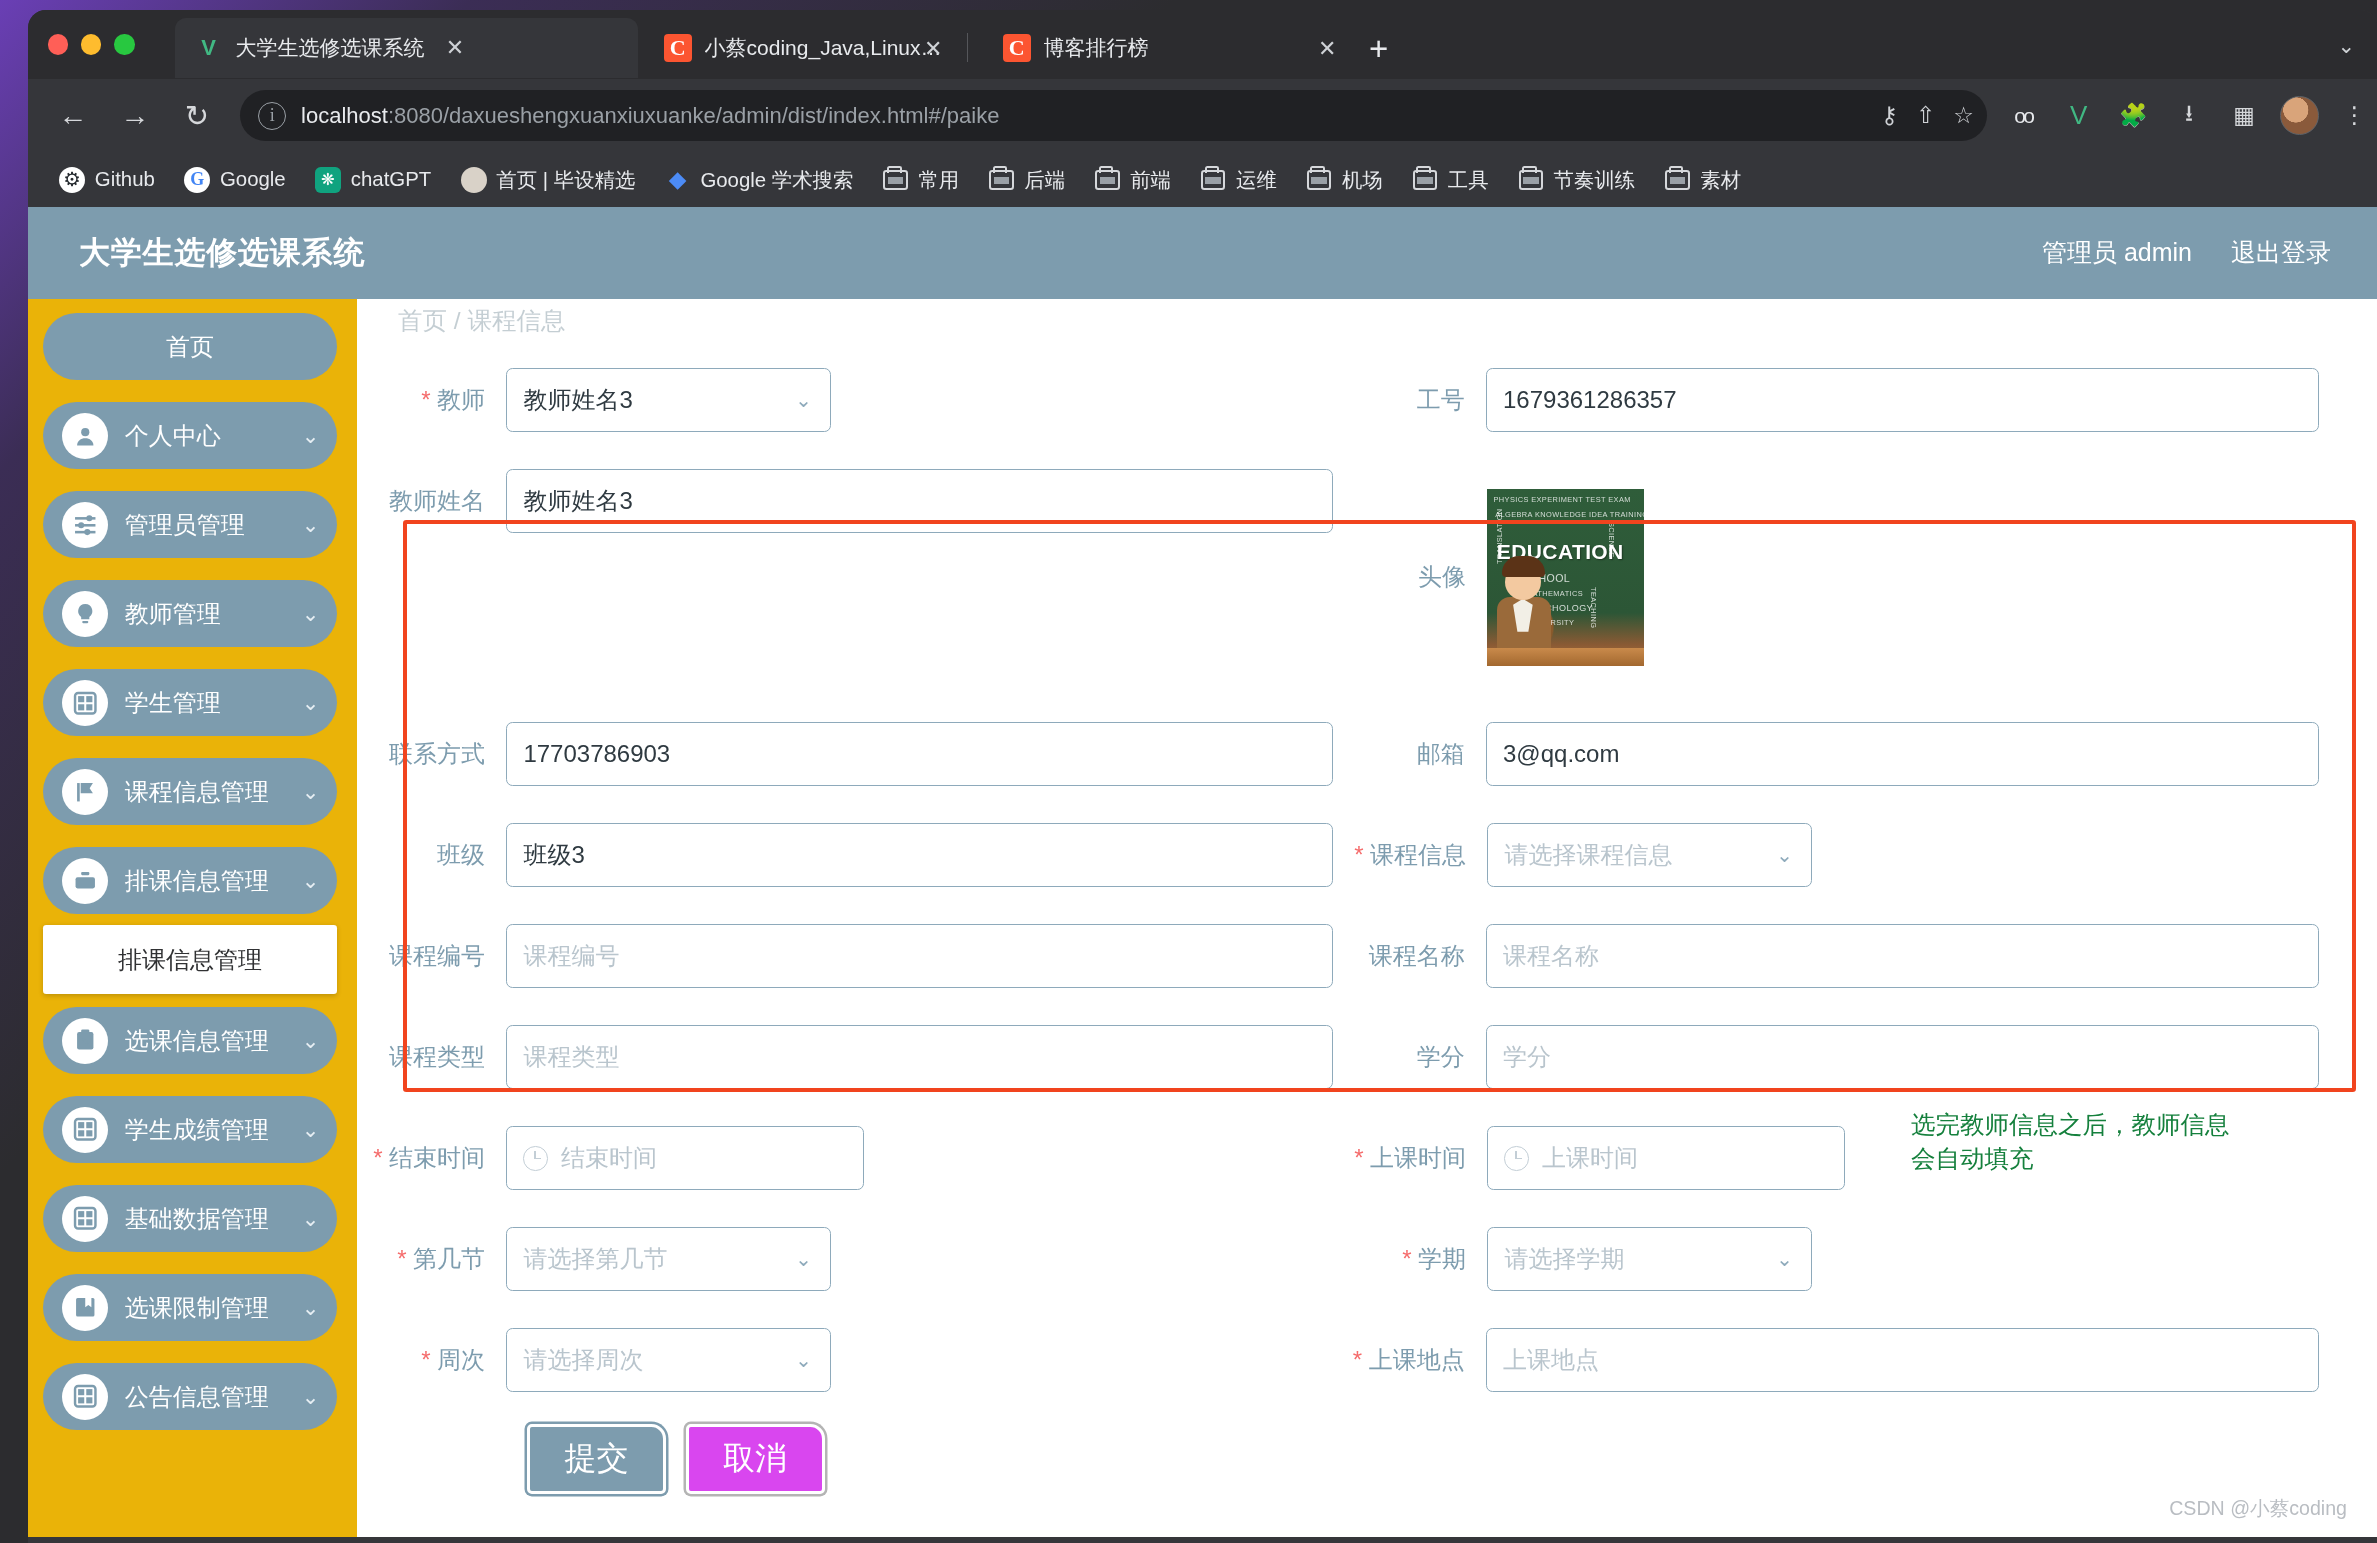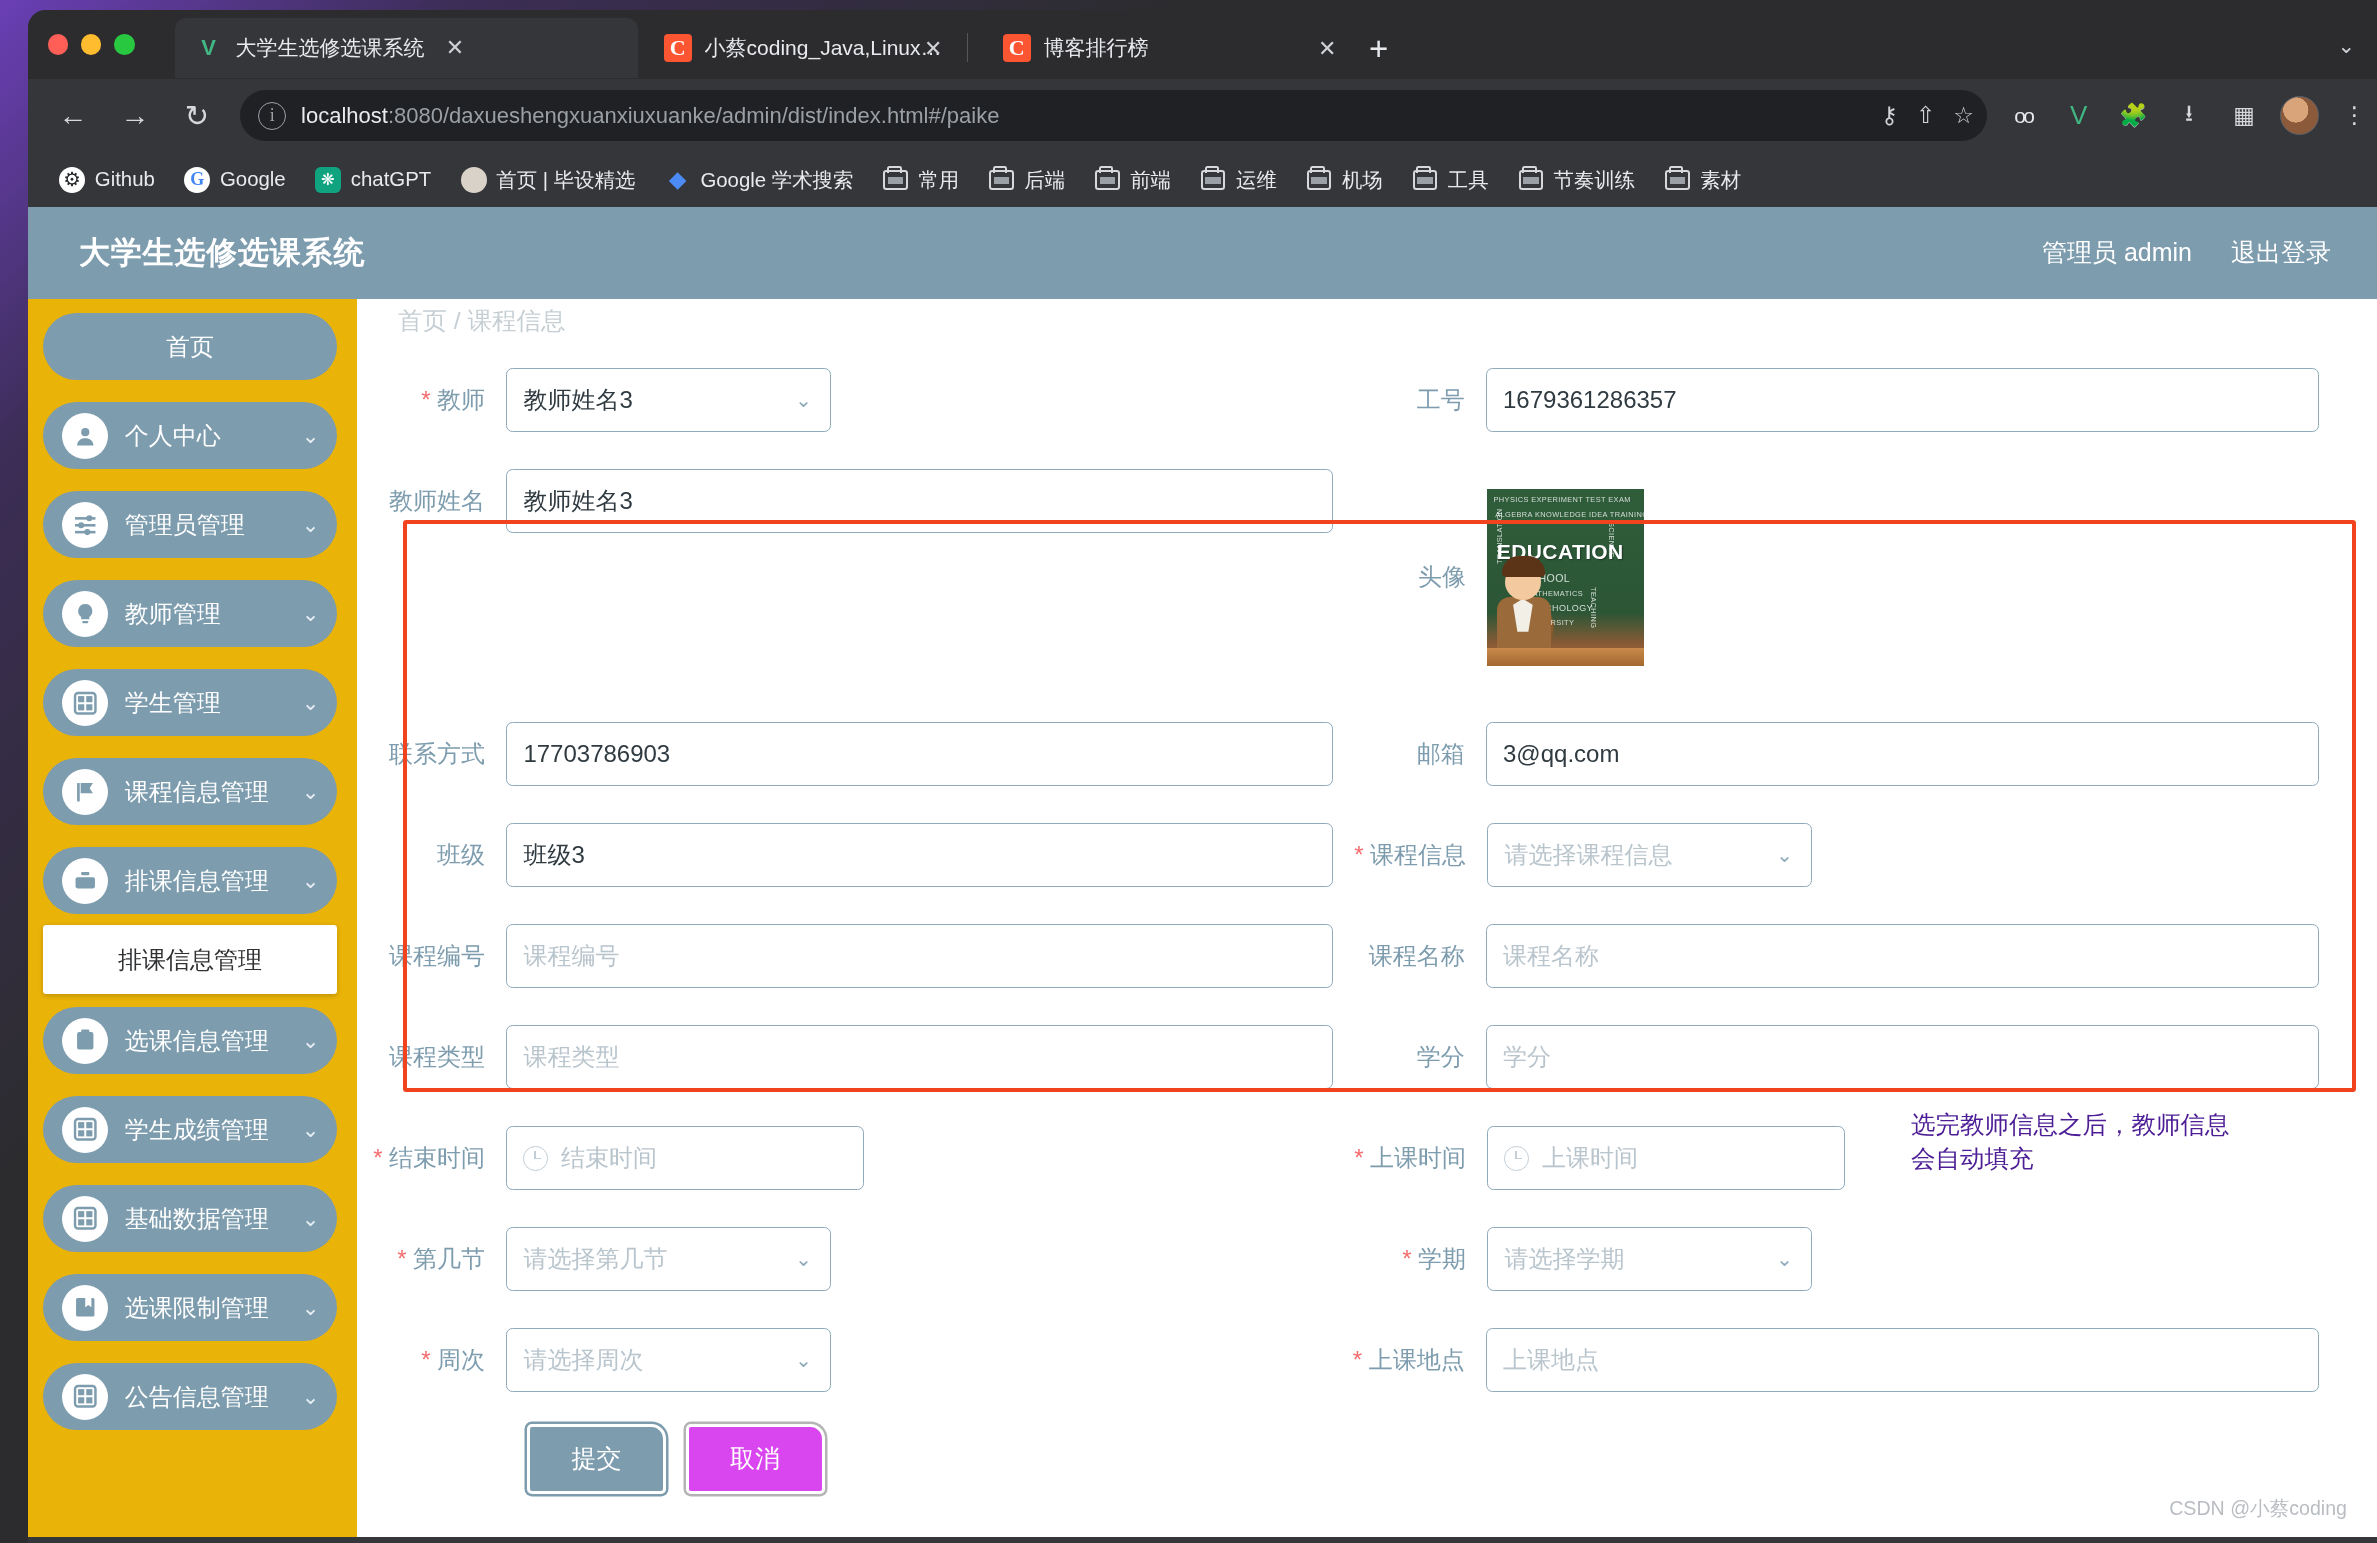--- a/index.html
+++ b/index.html
@@ -284,30 +284,30 @@
 
   
   .annot-box {
     position: absolute; left: 375px; top: 313px;
     width: 1953px; height: 572px;
     border: 4.9px solid #f1441e; border-radius: 3.3px;
     pointer-events: none; z-index: 40;
   }
   .annot-text {
     position: absolute; left: 1883px; top: 901px;
-    color: #4c1d95; font-size: 24.5px; line-height: 1.38;
+    color: #15803d; font-size: 24.5px; line-height: 1.38;
     z-index: 41; width: 441px;
   }
 
   
   .btn-row { display: flex; gap: 19.6px; padding-left: 170px; margin-top: 13px; }
   .btn {
     width: 139px; height: 70px;
     display: flex; align-items: center; justify-content: center;
-    font-size: 25px; color: #ffffff;
+    font-size: 32px; color: #ffffff;
     border: 3.3px solid #ffffff;
     border-radius: 4.9px 14.7px 4.9px 4.9px;
   }
   .btn.submit { background: #7d9cae; box-shadow: 0 0 0 2.5px #7d9cae; }
   .btn.cancel { background: #d946ef; box-shadow: 0 0 0 2.5px #b4b4b4; }
 
   .watermark {
     position: absolute; right: 31px; bottom: 14.7px;
     color: #b9bdc2; font-size: 19.6px; z-index: 60;
   }

